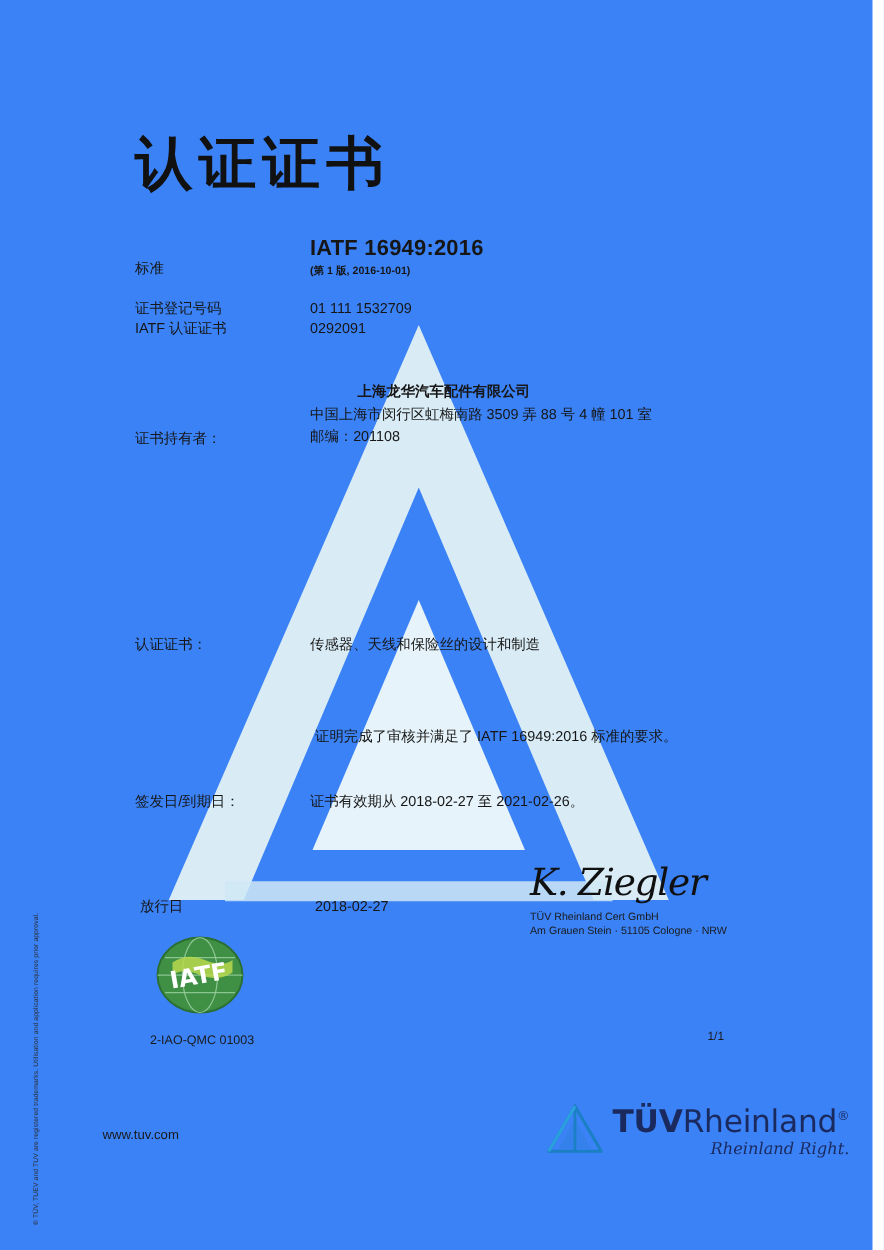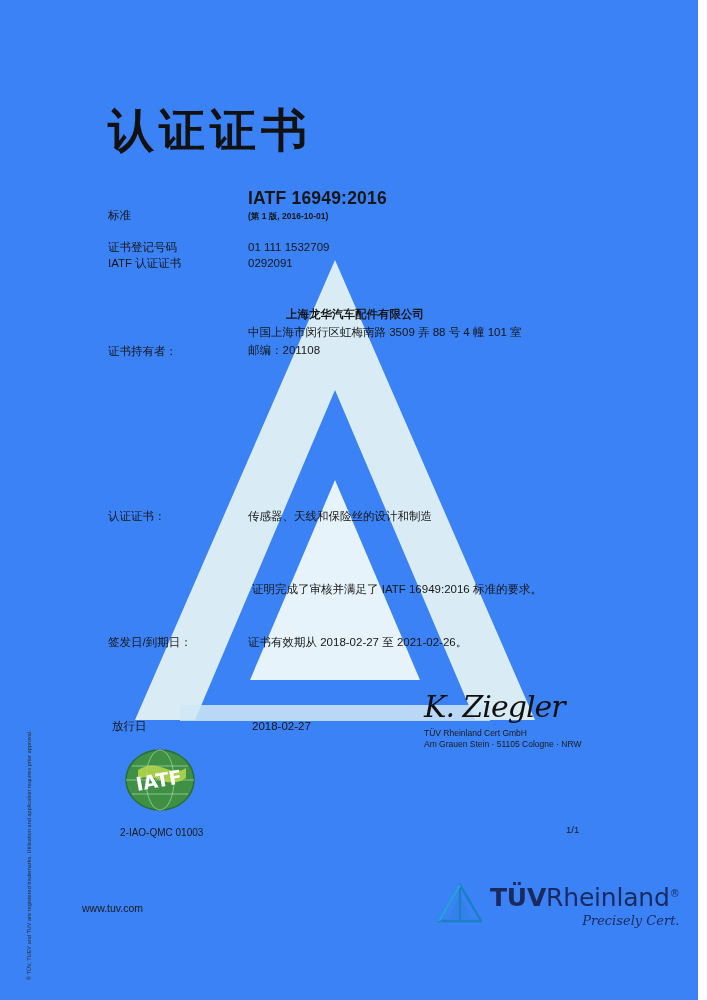--- a/index.html
+++ b/index.html
@@ -285,17 +285,17 @@
 
   <div class="tuv-brand">
     <svg class="tuv-tri" width="44" height="40" viewBox="0 0 44 40">
       <path d="M22 2 L43 38 L1 38 Z" fill="none" stroke="#1b7fc4" stroke-width="2.4"></path>
       <path d="M22 12 L35 36 L9 36 Z" fill="#1b7fc4" opacity="0.18"></path>
       <path d="M22 2 L22 38" stroke="#1b7fc4" stroke-width="2.2"></path>
       <path d="M22 2 L1 38" stroke="#2aa0dd" stroke-width="2.4"></path>
     </svg>
     <div>
       <div class="tuv-word"><b>TÜV</b><span>Rheinland</span><span class="tuv-reg">®</span></div>
-      <div class="tuv-tag">Precisely Cert.</div>
+      <div class="tuv-tag">Rheinland Right.</div>
     </div>
   </div>
 
 </div>
 
 </body></html>

